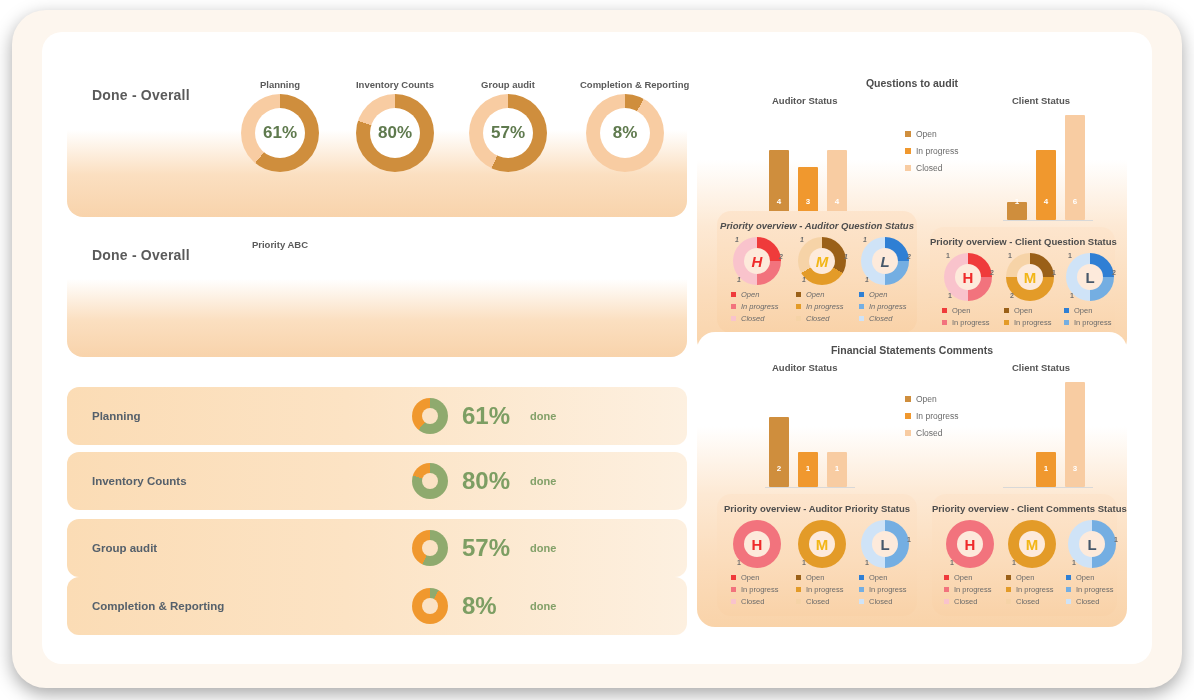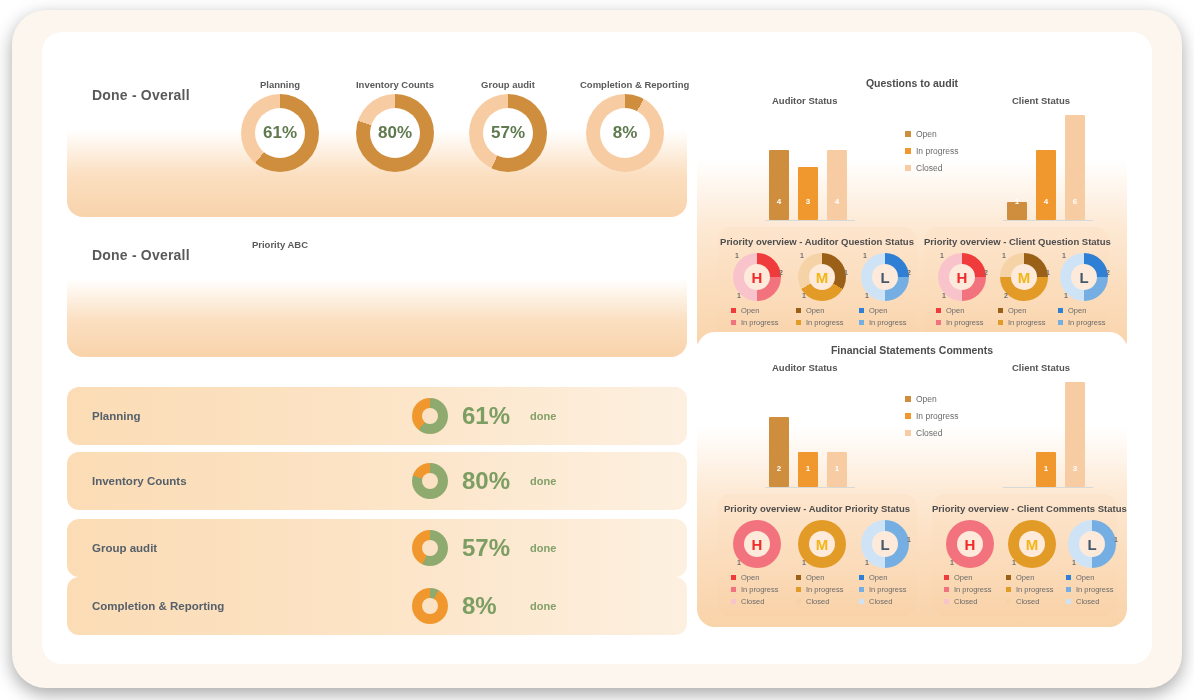--- a/index.html
+++ b/index.html
@@ -298,21 +298,21 @@
           <div class="legend-item">
             <span class="legend-sw" style="background:#f0982e"></span>
       <span>In progress</span>
           </div>
           <div class="legend-item">
             <span class="legend-sw" style="background:#f8cca2"></span>
       <span>Closed</span>
           </div>
         </div>
 
-      <div class="prio-panel" style="left:20px; top:160px; width:200px; height:122px;">
+      <div class="prio-panel" style="left:20px; top:144px; width:200px; height:122px;font-style:italic;">
         <div class="prio-title">Priority overview - Auditor Question Status</div>
         <div id="qa-prio">
             <div class="prio-group" style="left: 10px; top: 26px; width: 60px;">
       <div class="prio-donut" style="background:conic-gradient(#ef3b3b 0deg 90deg,#f2737d 90deg 180deg,#f9c3cc 180deg 360deg);">
         <span class="prio-hole" style="color:#ef2b2b;">H</span>
         <span class="prio-num" style="left:2px;top:-1px;">1</span>
                 <span class="prio-num" style="right:-2px;top:16px;">2</span>
                 <span class="prio-num" style="left:4px;bottom:2px;">1</span>
       </div>
       <div class="prio-legend">
@@ -370,21 +370,21 @@
                 </div>
                 <div class="legend-item">
         <span class="legend-sw" style="background:#cfe3f7"></span>
         <span>Closed</span>
                 </div>
               </div>
             </div>
           </div>
       </div>
 
-      <div class="prio-panel" style="left:227px; top:160px; width:185px; height:122px;">
+      <div class="prio-panel" style="left:233px; top:160px; width:185px; height:122px;">
         <div class="prio-title">Priority overview - Client Question Status</div>
         <div id="qc-prio">
             <div class="prio-group" style="left: 8px; top: 26px; width: 60px;">
       <div class="prio-donut" style="background:conic-gradient(#ef3b3b 0deg 90deg,#f2737d 90deg 180deg,#f9c3cc 180deg 360deg);">
         <span class="prio-hole" style="color:#ef2b2b;">H</span>
         <span class="prio-num" style="left:2px;top:-1px;">1</span>
                 <span class="prio-num" style="right:-2px;top:16px;">2</span>
                 <span class="prio-num" style="left:4px;bottom:2px;">1</span>
       </div>
       <div class="prio-legend">

